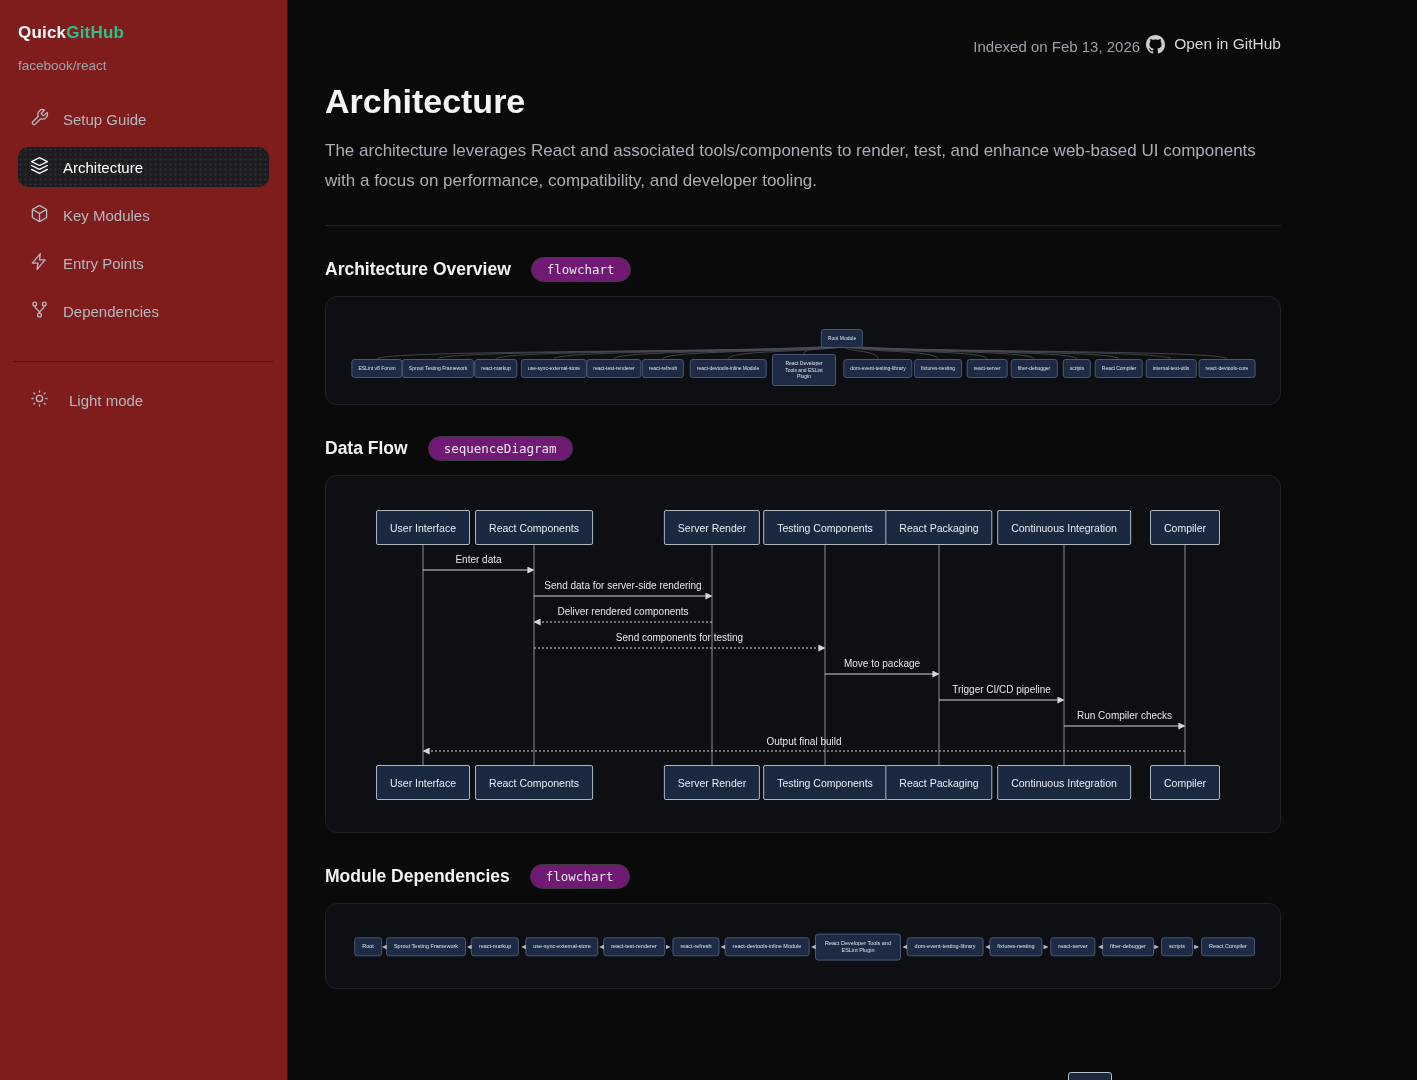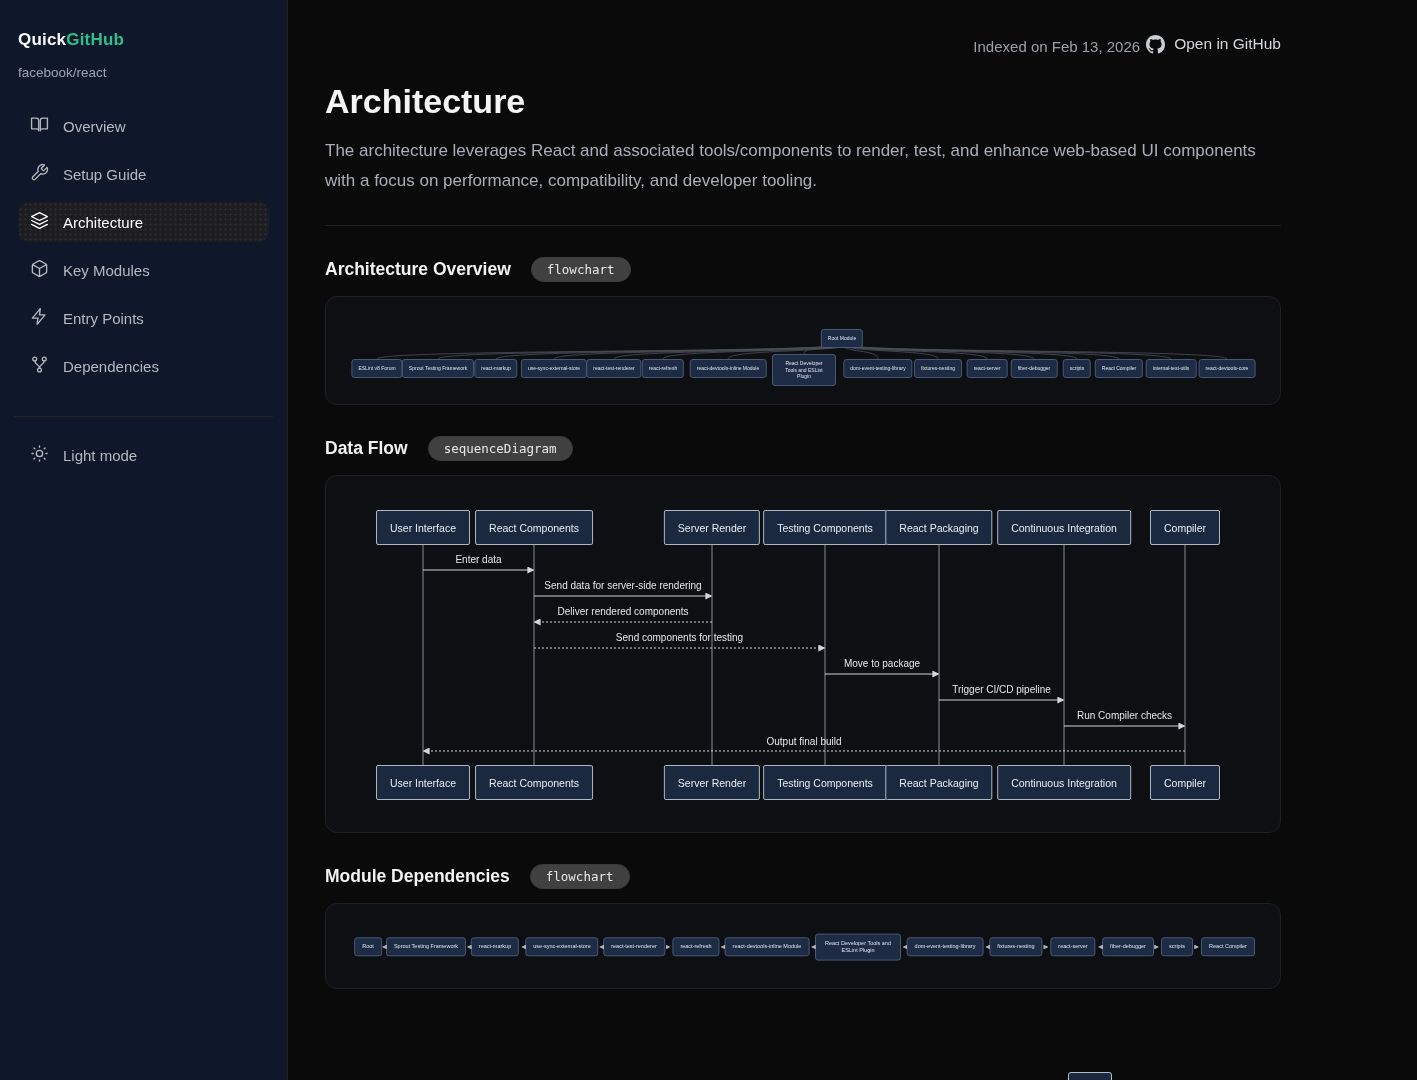--- a/index.html
+++ b/index.html
@@ -6,61 +6,61 @@
   html,body { margin:0; padding:0; }
   body {
     width:1417px; height:1080px; overflow:hidden;
     background:#0a0a0b; color:#e5e7eb;
     font-family:"Liberation Sans", sans-serif;
     display:flex; position:relative;
   }
   
   .sidebar {
     width:288px; min-width:288px; height:100%;
-    background:#0f172a; border-right:1px solid #202024;
-    padding:30px 18px;
+    background:#7f1d1d; border-right:1px solid #202024;
+    padding:23px 18px;
   }
   .brand { font-size:17px; font-weight:700; color:#fafafa; letter-spacing:.2px; }
   .brand .accent { color:var(--accent,#2fbf8a); }
   .repo { margin-top:15px; font-size:13.5px; color:#9ca3af; }
   .nav { margin-top:26px; display:flex; flex-direction:column; gap:8px; }
   .nav-item {
     display:flex; align-items:center; gap:14px;
     padding:9px 12px; border-radius:10px;
     color:#b4b8bf; font-size:15px; cursor:pointer;
   }
   .nav-item svg { width:19px; height:19px; flex:none; }
   .nav-item.active {
     color:#ffffff;
     background-color:#1d1d21;
     background-image:radial-gradient(rgba(255,255,255,0.06) 1px, transparent 1.2px);
     background-size:5px 5px;
   }
   .side-divider { border:none; border-top:1px solid #232327; margin:30px -4px 0; }
   .theme-toggle {
-    margin-top:18px; display:flex; align-items:center; gap:14px;
+    margin-top:18px; display:flex; align-items:center; gap:20px;
     padding:9px 12px; color:#b4b8bf; font-size:15px; cursor:pointer; border-radius:10px;
   }
   .theme-toggle svg { width:19px; height:19px; }
 
   
   .main { flex:1; padding:36px 136px 0 37px; position:relative; }
   .topbar { display:flex; justify-content:flex-end; align-items:center; gap:6px; height:20px; }
   .indexed { color:#9aa0a8; font-size:15px; }
   .gh-link { display:flex; align-items:flex-start; gap:9px; color:#d4d7db; font-size:15.5px; cursor:pointer; text-decoration:none; }
   .gh-link svg { width:19px; height:19px; color:#c9ccd1; }
   .page-title { margin:26px 0 0; font-size:34px; line-height:38px; font-weight:700; color:#f5f5f6; }
   .desc { margin-top:16px; max-width:932px; font-size:17px; line-height:30px; color:#a9aeb6; }
   .rule { border:none; border-top:1px solid #1f2024; margin:29px 0 0; }
   .section-title { margin:44px 0 0; font-size:21px; line-height:22px; font-weight:700; color:#f0f0f2; }
   .diagram-head { display:flex; align-items:center; gap:20px; margin-top:31px; }
   .diagram-head h3 { margin:0; font-size:17.5px; font-weight:600; color:#f2f3f4; }
   .badge {
     font-family:"DejaVu Sans Mono", monospace; font-size:12.5px; color:#e8e8ea;
-    border:1px solid #3a3b40; background:#404040; border-radius:999px; padding:4px 15px;
+    border:1px solid #3a3b40; background:#701a75; border-radius:999px; padding:4px 15px;
   }
   .panel {
     position:relative; margin-top:14px; width:956px;
     background:#0e0f12; border:1px solid #1f2127; border-radius:12px;
     overflow:hidden;
   }
   #panel-tree  { height:109px; }
   #panel-seq   { height:358px; }
   #panel-chain { height:86px;  }
   .panel svg { position:absolute; left:0; top:0; }
@@ -96,27 +96,20 @@
   }
 </style>
 </head>
 <body>
 
 <aside class="sidebar">
   <div class="brand"><span>Quick</span><span class="accent">GitHub</span></div>
   <div class="repo">facebook/react</div>
 
   <nav class="nav">
-    <div class="nav-item">
-      <span><svg viewBox="0 0 24 24" fill="none" stroke="currentColor" stroke-width="1.7" stroke-linecap="round" stroke-linejoin="round" width="19" height="19">
-            <path d="M2 4h6a3 3 0 0 1 3 3v13a2.5 2.5 0 0 0-2.5-2.5H2z"></path>
-            <path d="M22 4h-6a3 3 0 0 0-3 3v13a2.5 2.5 0 0 1 2.5-2.5H22z"></path>
-          </svg></span>
-      <span>Overview</span>
-    </div>
     <div class="nav-item">
       <span><svg viewBox="0 0 24 24" fill="none" stroke="currentColor" stroke-width="1.7" stroke-linecap="round" stroke-linejoin="round" width="19" height="19">
             <path d="M14.7 6.3a1 1 0 0 0 0 1.4l1.6 1.6a1 1 0 0 0 1.4 0l3.77-3.77a6 6 0 0 1-7.94 7.94l-6.91 6.91a2.12 2.12 0 0 1-3-3l6.91-6.91a6 6 0 0 1 7.94-7.94l-3.76 3.76z"></path>
           </svg></span>
       <span>Setup Guide</span>
     </div>
     <div class="nav-item active">
       <span><svg viewBox="0 0 24 24" fill="none" stroke="currentColor" stroke-width="1.7" stroke-linecap="round" stroke-linejoin="round" width="19" height="19">
             <path d="m12 2 10 5-10 5L2 7z"></path>
             <path d="m2 12 10 5 10-5"></path>

